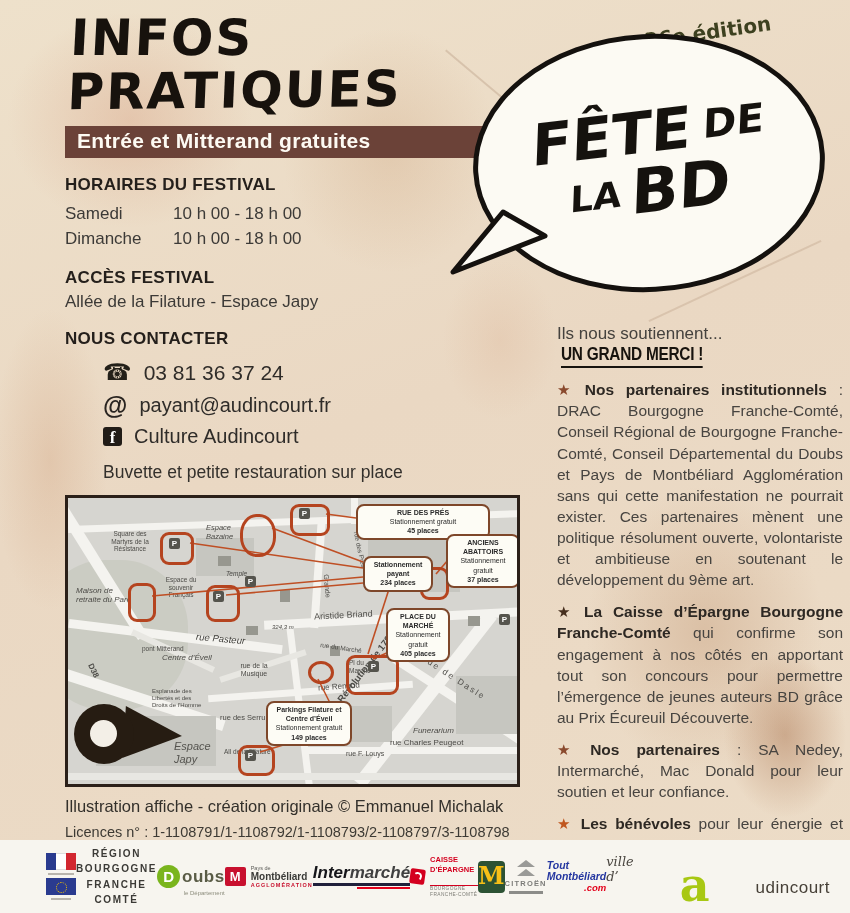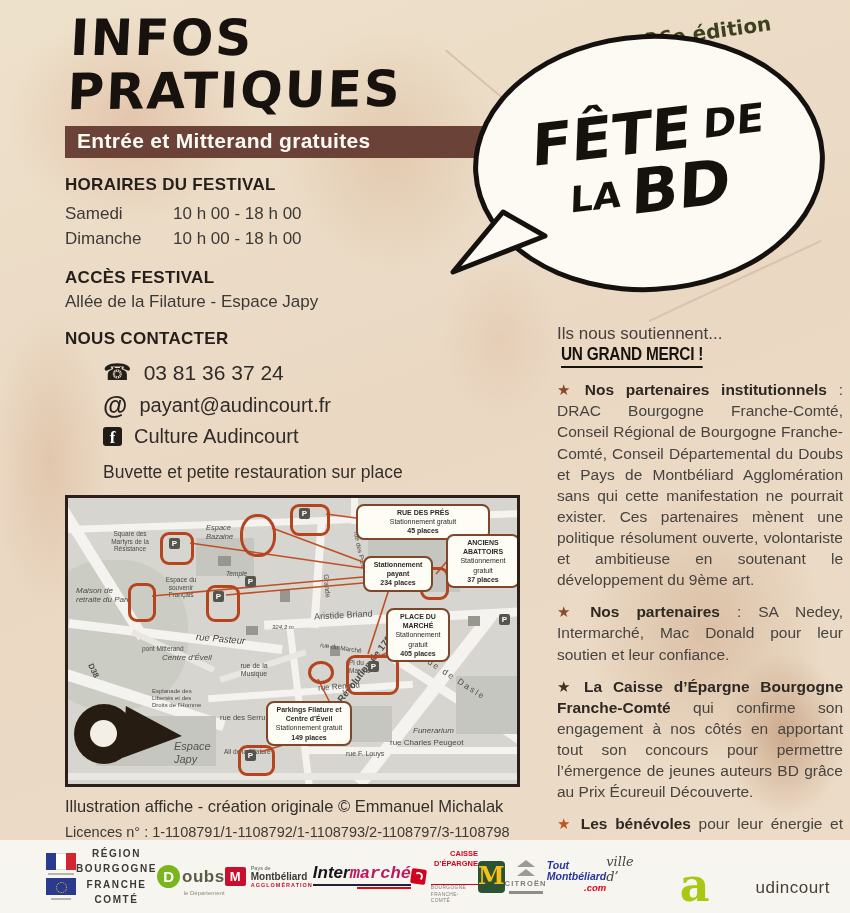--- a/index.html
+++ b/index.html
@@ -110,29 +110,29 @@
   .doubs .sub{position:absolute;right:0;bottom:-8px;font-size:6px;color:#8d8d7d;}
   .pma{flex-direction:row;gap:5px;align-items:center;}
   .pma .m{width:21px;height:19px;background:#c8102e;color:#fff;font-weight:800;font-size:13px;
         display:flex;align-items:center;justify-content:center;border-radius:2px;}
   .pma .txt{text-align:left;line-height:1.1;}
   .pma .t1{font-size:5.5px;color:#5c5c58;}
   .pma .t2{font-size:10px;font-weight:800;color:#3a3a37;}
   .pma .t3{font-size:5.5px;color:#c8102e;letter-spacing:1px;font-weight:700;}
   .inter{align-items:stretch;}
   .inter .word{font-style:italic;font-weight:800;font-size:17px;line-height:1;}
-  .inter .word .p1{color:#16161a;} .inter .word .p2{color:#be185d;font-family:Liberation Mono, monospace;}
+  .inter .word .p1{color:#16161a;} .inter .word .p2{color:#404040;}
   .inter .bar1{margin-top:2px;height:2.5px;background:#20203a;width:100%;}
   .inter .bar2{margin-top:1px;height:2px;background:#e3001b;width:55%;align-self:flex-end;}
   .caisse{flex-direction:row;gap:5px;align-items:center;}
   .caisse .sq{position:relative;width:15px;height:15px;background:#d4001f;border-radius:2px;transform:rotate(8deg);flex:none;}
   .caisse .sq::after{content:"";position:absolute;inset:3px;border:2px solid #fff;border-radius:50%;
         border-left-color:transparent;border-bottom-color:transparent;}
   .caisse .txt{text-align:left;line-height:1.3;}
-  .caisse .t1{font-size:7.5px;font-weight:800;color:#d4001f;border-bottom:1px solid #d4001f;padding-bottom:16px;text-align:right;}
+  .caisse .t1{font-size:7.5px;font-weight:800;color:#d4001f;border-bottom:1px solid #d4001f;padding-bottom:10px;}
   .caisse .t2{font-size:4.8px;color:#7d7d76;letter-spacing:.4px;}
   .mcdo{width:36px;height:32px;background:#2c5234;border-radius:4px;justify-content:center;}
   .mcdo span{color:#f7bf17;font-size:24px;font-weight:800;font-family:"DejaVu Serif",serif;line-height:1.2;}
   .citroen{gap:1px;color:#8a8a87;}
   .chev{width:0;height:0;border-left:9px solid transparent;border-right:9px solid transparent;
         border-bottom:7px solid #9a9a97;}
   .chev+.chev{margin-top:1px;}
   .citroen .lbl{margin-top:2px;font-size:7.5px;font-weight:700;letter-spacing:1.2px;color:#7c7c79;}
   .citroen .bar{margin-top:2px;width:34px;height:3px;background:#8c8c89;}
   .tout{align-items:flex-start;font-style:italic;font-weight:800;line-height:1.1;}
@@ -341,24 +341,24 @@
 
   <div class="content support">
     <div class="intro">
       <span>Ils nous soutiennent...</span>
       <span class="merci">UN GRAND MERCI !</span>
     </div>
     <div class="spara">
       <span class="star c1">★</span><span class="b">Nos partenaires institutionnels</span><span> : DRAC Bourgogne Franche-Comté, Conseil Régional de Bourgogne Franche-Comté, Conseil Départemental du Doubs et Pays de Montbéliard Agglomération sans qui cette manifestation ne pourrait exister. Ces partenaires mènent une politique résolument ouverte, volontariste et ambitieuse en soutenant le développement du 9ème art.</span>
     </div>
     <div class="spara">
+      <span class="star c2">★</span><span class="b">La Caisse d’Épargne Bourgogne Franche-Comté</span><span> qui confirme son engagement à nos côtés en apportant tout son concours pour permettre l’émergence de jeunes auteurs BD grâce au Prix Écureuil Découverte.</span>
+    </div>
+    <div class="spara">
       <span class="star c3">★</span><span class="b">Nos partenaires</span><span> : SA Nedey, Intermarché, Mac Donald pour leur soutien et leur confiance.</span>
-    </div>
-    <div class="spara">
-      <span class="star c2">★</span><span class="b">La Caisse d’Épargne Bourgogne Franche-Comté</span><span> qui confirme son engagement à nos côtés en apportant tout son concours pour permettre l’émergence de jeunes auteurs BD grâce au Prix Écureuil Découverte.</span>
     </div>
     <div class="spara">
       <span class="star c4">★</span><span class="b">Les bénévoles</span><span> pour leur énergie et leur implication.</span>
     </div>
     <div class="spara">
       <span class="star c5">★</span><span class="b">Notre public</span><span>, fidèle depuis plus de 35 ans.</span>
     </div>
   </div>
 
   <div class="footer">

